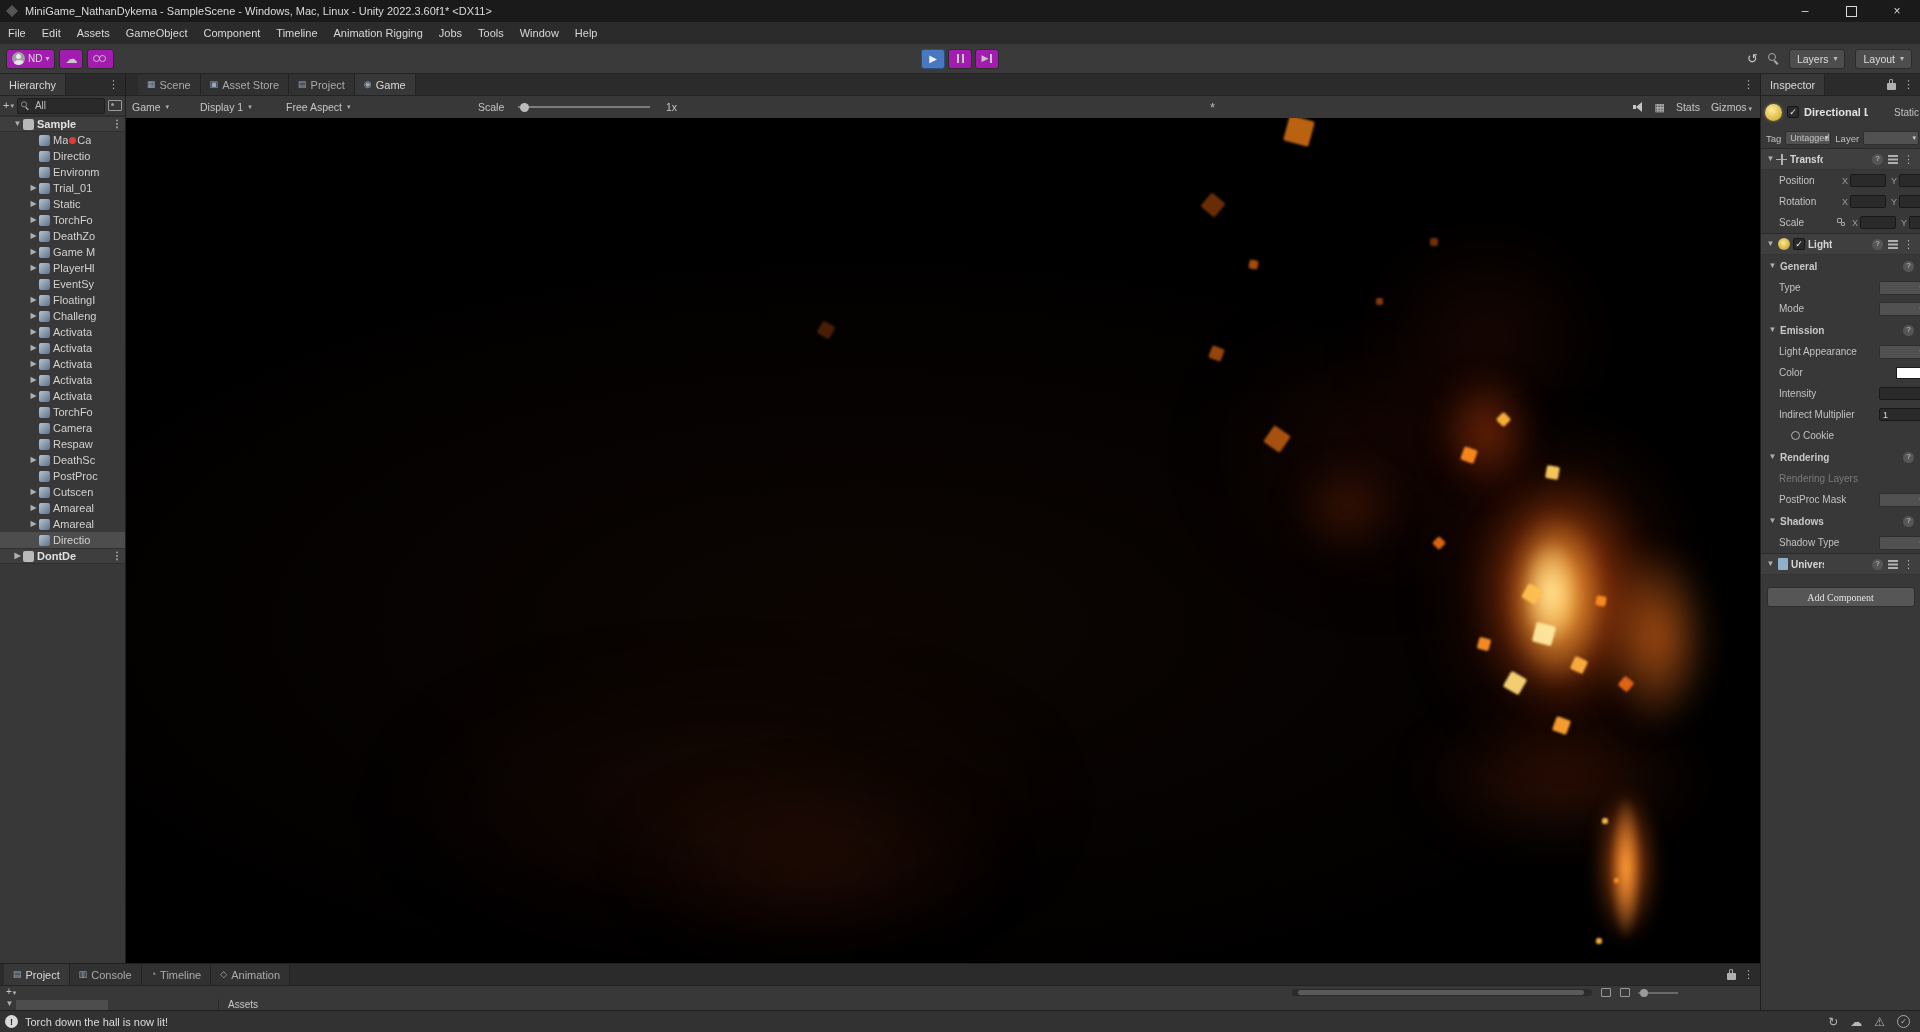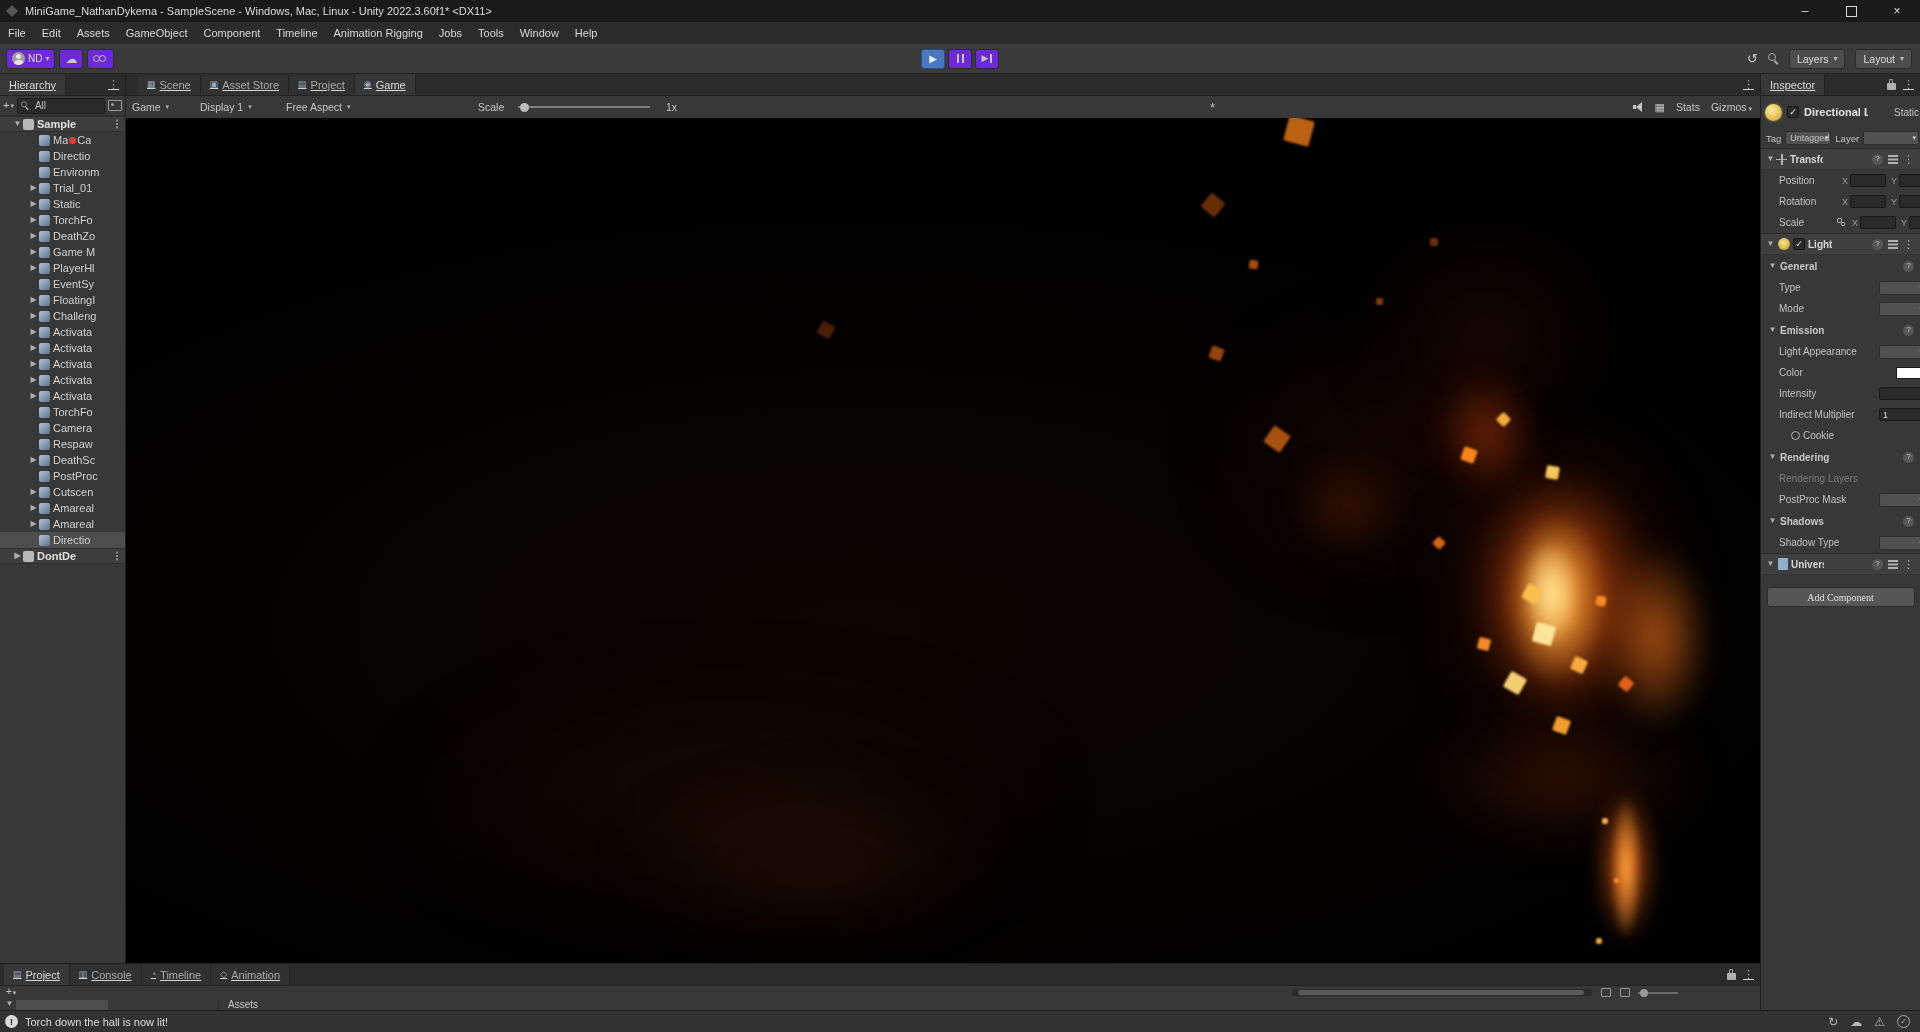--- a/index.html
+++ b/index.html
@@ -14,21 +14,21 @@
   .win-btn{width:46px;display:flex;align-items:center;justify-content:center;font-size:12px;color:#d8d8d8;}
   .max-box{width:9px;height:9px;border:1px solid #d8d8d8;display:inline-block;}
 
   
   #menubar{height:22px;background:#2b2b2b;display:flex;align-items:center;font-size:11px;color:#d8d8d8;}
   .menu-item{padding:0 8px;height:100%;display:flex;align-items:center;white-space:nowrap;}
 
   
   #toolbar{height:30px;background:#3a3a3a;border-bottom:1px solid #242424;position:relative;display:flex;align-items:center;box-sizing:border-box;}
   .tb-left{display:flex;align-items:center;gap:4px;margin-left:6px;}
-  .tb-btn{height:20px;min-width:24px;padding:0 5px;background:#6d28d9;border:1px solid #2c2c2c;border-radius:3px;display:flex;align-items:center;justify-content:center;gap:3px;font-size:10px;color:#ddd;box-sizing:border-box;}
+  .tb-btn{height:20px;min-width:24px;padding:0 5px;background:#a21caf;border:1px solid #2c2c2c;border-radius:3px;display:flex;align-items:center;justify-content:center;gap:3px;font-size:10px;color:#ddd;box-sizing:border-box;}
   .avatar{width:13px;height:13px;border-radius:50%;background:#a0a0a0;position:relative;overflow:hidden;flex:none;}
   .avatar::before{content:"";position:absolute;left:4px;top:2px;width:5px;height:5px;border-radius:50%;background:#e6e6e6;}
   .avatar::after{content:"";position:absolute;left:1.5px;top:8px;width:10px;height:6px;border-radius:50% 50% 0 0;background:#e6e6e6;}
   .tb-arr{font-size:8px;color:#bbb;}
   .tb-cloud{font-size:12px;color:#c8c8c8;line-height:1;}
   .rings-icon{width:15px;height:10px;position:relative;display:inline-block;}
   .rings-icon::before,.rings-icon::after{content:"";position:absolute;top:1px;width:7px;height:7px;border:1.5px solid #c0c0c0;border-radius:50%;box-sizing:border-box;}
   .rings-icon::before{left:0;}
   .rings-icon::after{left:6px;}
   .tb-center{position:absolute;left:50%;transform:translateX(-50%);display:flex;gap:3px;}
@@ -39,21 +39,21 @@
   .step-play{font-size:9px;color:#c4c4c4;line-height:1;}
   .step-bar{width:2.5px;height:9px;background:#c4c4c4;margin-left:1.5px;}
   .tb-right{margin-left:auto;display:flex;align-items:center;gap:10px;margin-right:8px;}
   .tb-icon{font-size:13px;color:#c8c8c8;line-height:1;}
   .tb-dd{height:20px;padding:0 7px;background:#4d4d4d;border:1px solid #2c2c2c;border-radius:3px;display:flex;align-items:center;gap:5px;font-size:10.5px;color:#ddd;box-sizing:border-box;}
   .mag-icon{width:11px;height:11px;position:relative;display:inline-block;}
   .mag-icon::before{content:"";position:absolute;left:0;top:0;width:6px;height:6px;border:1.5px solid #a8a8a8;border-radius:50%;}
   .mag-icon::after{content:"";position:absolute;left:7px;top:7px;width:4.5px;height:1.5px;background:#a8a8a8;transform:rotate(45deg);transform-origin:0 0;}
 
   
-  .panel-tabbar{height:22px;background:#2b2b2b;display:flex;align-items:stretch;border-bottom:1px solid #232323;box-sizing:border-box;text-decoration:underline;}
+  .panel-tabbar{height:22px;background:#2b2b2b;display:flex;align-items:stretch;border-bottom:1px solid #232323;box-sizing:border-box;}
   .panel-tab{padding:0 9px;display:flex;align-items:center;gap:4px;font-size:11px;color:#aaa;background:#313131;border-right:1px solid #232323;white-space:nowrap;}
   .panel-tab.active{background:#383838;color:#d8d8d8;}
   .tab-ico{font-size:9px;color:#94a8bc;line-height:1;}
   .tabbar-right{margin-left:auto;display:flex;align-items:center;gap:7px;padding-right:6px;}
   .kebab{color:#b4b4b4;font-size:11px;line-height:1;}
   .lock-icon{width:9px;height:7px;background:#b0b0b0;border-radius:1px;position:relative;display:inline-block;margin-top:3px;}
   .lock-icon::before{content:"";position:absolute;left:1.5px;top:-4px;width:4px;height:4px;border:1.5px solid #b0b0b0;border-bottom:none;border-radius:3px 3px 0 0;box-sizing:border-box;}
 
   
   #hierarchy{position:absolute;left:0;top:74px;width:126px;height:889px;background:#383838;border-right:1px solid #1f1f1f;box-sizing:border-box;overflow:hidden;}

